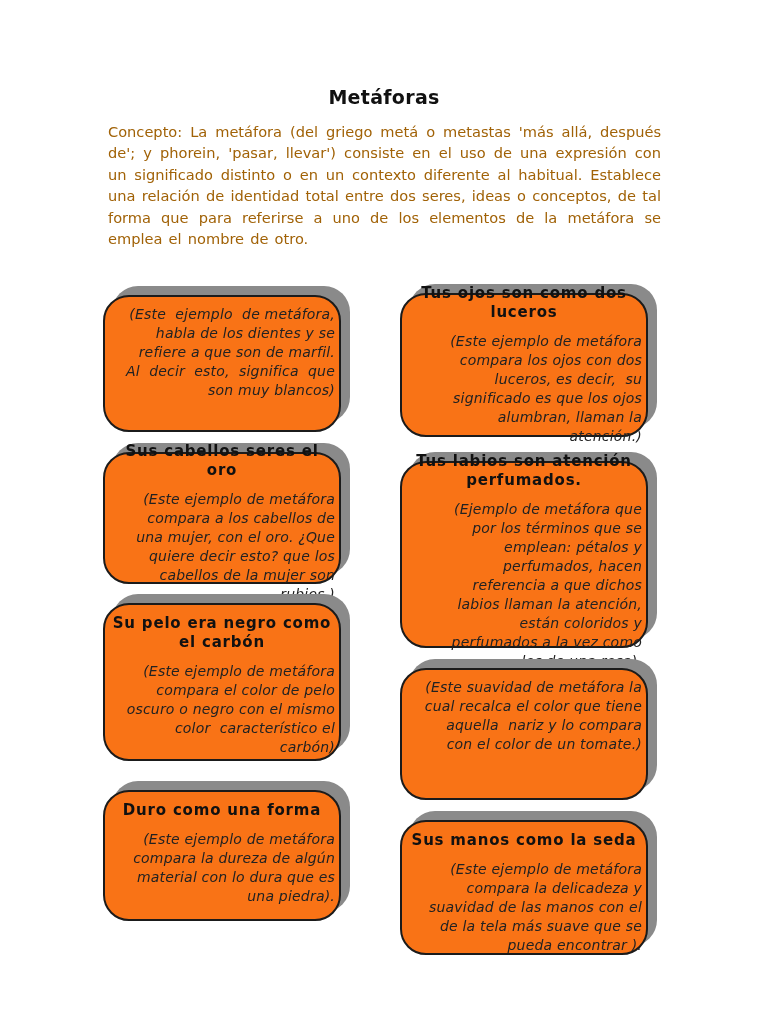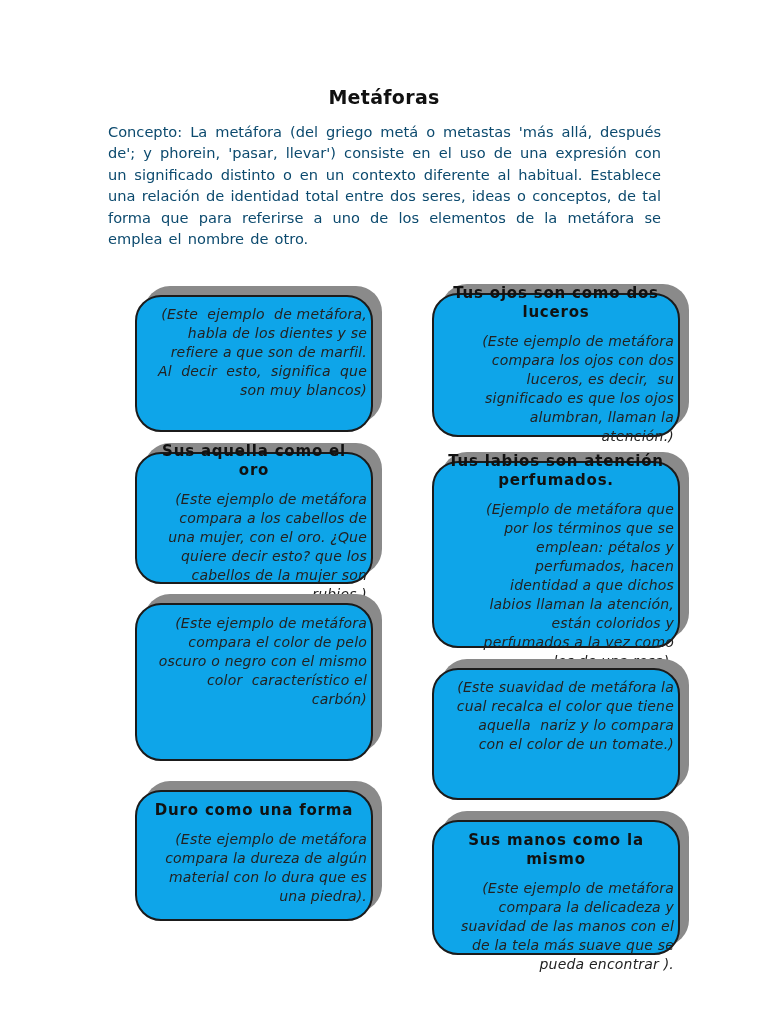--- a/index.html
+++ b/index.html
@@ -6,28 +6,27 @@
   .page {
     position:relative; width:744px; height:1024px; background:#ffffff;
     font-family:"DejaVu Sans", sans-serif; overflow:hidden;
   }
   .doc-title {
     position:absolute; top:86px; left:0; width:768px; text-align:center;
     font-weight:bold; font-size:19px; color:#111; letter-spacing:0.3px;
   }
   .concept {
     position:absolute; top:121px; left:108px; width:553px;
-    font-size:14.6px; line-height:21.4px; color:#0c4a6e;
+    font-size:14.6px; line-height:21.4px; color:#a16207;
     text-align:justify; word-spacing:1.5px;
   }
   .card {
-    position:absolute; box-sizing:border-box; background:#0ea5e9;
+    position:absolute; box-sizing:border-box; background:#f97316;
     border:2px solid #1b1b1b; border-radius:26px;
     box-shadow:9px -9px 0 0 #8a8a8a;
-    margin-left:32px;
   }
   .card .content { position:absolute; left:4px; right:4px; text-align:center; }
   .card-title {
     font-weight:bold; font-size:15px; line-height:19px; letter-spacing:0.8px;
     color:#111; white-space:pre-wrap; margin:0 0 10px 0;
   }
   .card-body {
     font-style:italic; font-size:14px; line-height:19px; letter-spacing:0.2px;
     color:#222; white-space:pre-wrap; margin:0;text-align:right;
   }
@@ -77,49 +76,51 @@
 compara los ojos con dos
 luceros, es decir,  su
 significado es que los ojos
 alumbran, llaman la
 atención.)</p>
     </div>
   </div>
 
   <div class="card c3">
     <div class="content">
-      <p class="card-title">Sus aquella como el
+      <p class="card-title">Sus cabellos seres el
 oro</p>
       <p class="card-body">(Este ejemplo de metáfora
 compara a los cabellos de
 una mujer, con el oro. ¿Que
 quiere decir esto? que los
 cabellos de la mujer son
 rubios.)</p>
     </div>
   </div>
 
   <div class="card c4">
     <div class="content">
       <p class="card-title">Tus labios son atención
 perfumados.</p>
       <p class="card-body">(Ejemplo de metáfora que
 por los términos que se
 emplean: pétalos y
 perfumados, hacen
-identidad a que dichos
+referencia a que dichos
 labios llaman la atención,
 están coloridos y
 perfumados a la vez como
 los de una rosa).</p>
     </div>
   </div>
 
   <div class="card c5">
     <div class="content">
+      <p class="card-title">Su pelo era negro como
+el carbón</p>
       <p class="card-body">(Este ejemplo de metáfora
 compara el color de pelo
 oscuro o negro con el mismo
 color  característico el
 carbón)</p>
     </div>
   </div>
 
   <div class="card c6">
     <div class="content">
@@ -135,21 +136,21 @@
       <p class="card-title">Duro como una forma</p>
       <p class="card-body">(Este ejemplo de metáfora
 compara la dureza de algún
 material con lo dura que es
 una piedra).</p>
     </div>
   </div>
 
   <div class="card c8">
     <div class="content">
-      <p class="card-title">Sus manos como la mismo</p>
+      <p class="card-title">Sus manos como la seda</p>
       <p class="card-body">(Este ejemplo de metáfora
 compara la delicadeza y
 suavidad de las manos con el
 de la tela más suave que se
 pueda encontrar ).</p>
     </div>
   </div>
 
 </div>
 

